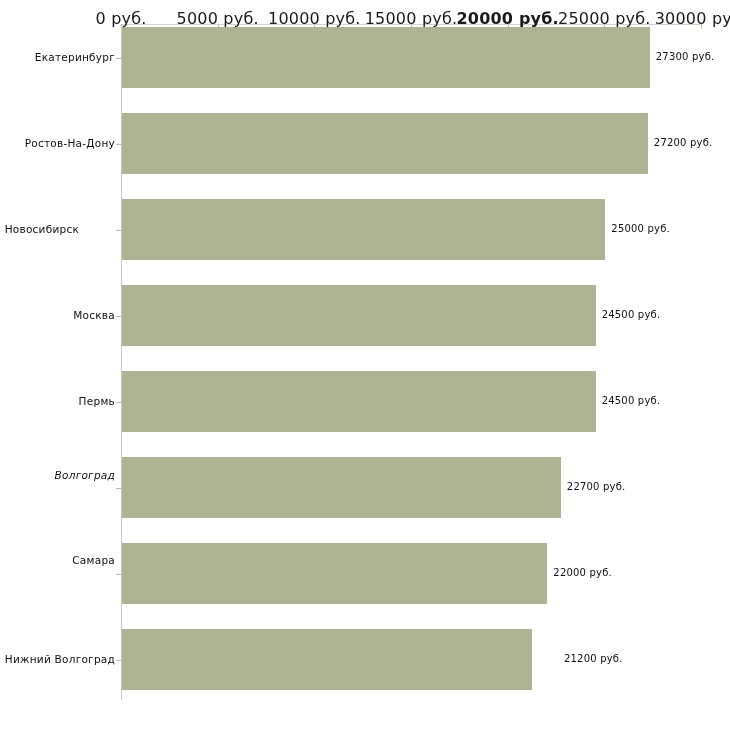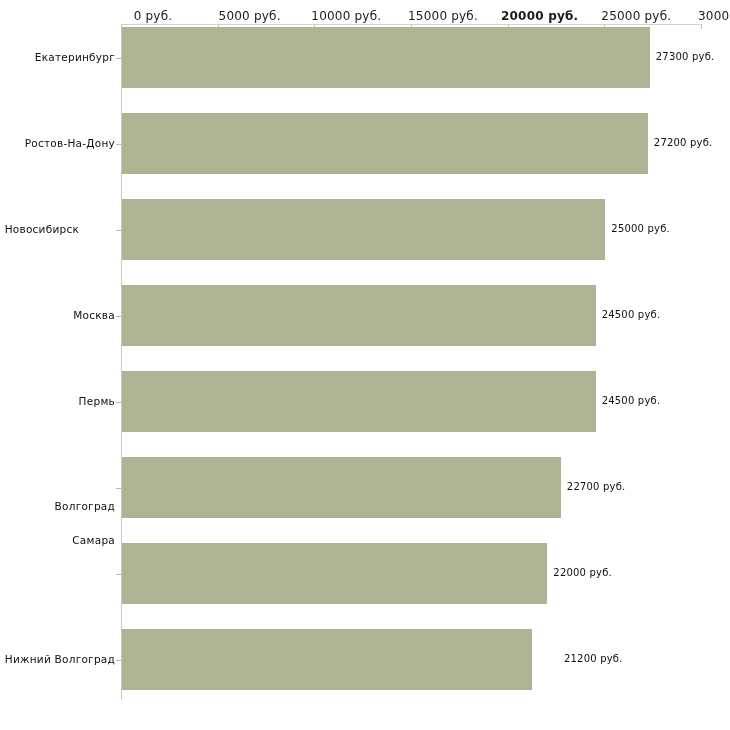--- a/index.html
+++ b/index.html
@@ -38,25 +38,24 @@
     position: absolute;
     top: 24px;
     width: 1px;
     height: 5px;
     background: #c9c0a4;
   }
   .xtick-label {
     position: absolute;
     top: 9px;
     transform: translateX(-50%);
-    font-size: 12px;
+    font-size: 16px;
     color: #1a1a1a;
     white-space: nowrap;
     letter-spacing: 0.2px;
-    margin-left: 32px;
   }
   .ytick {
     position: absolute;
     left: 116px;
     width: 5px;
     height: 1px;
     background: #b9b9b2;
   }
 
   
@@ -122,25 +121,25 @@
       <div class="bar" title="Москва: 24500 руб." style="left: 122px; top: 285px; width: 473.667px; height: 61px; background: rgb(174, 179, 148);"></div>
       <div class="ytick" style="top: 316px;"></div>
       <div class="cat-label" style="top: 308.5px; right: 615px;">Москва</div>
       <div class="val-label" style="left: 601.667px; top: 308.5px;">24500 руб.</div>
       <div class="bar" title="Пермь: 24500 руб." style="left: 122px; top: 371px; width: 473.667px; height: 61px; background: rgb(174, 179, 148);"></div>
       <div class="ytick" style="top: 402px;"></div>
       <div class="cat-label" style="top: 394.5px; right: 615px;">Пермь</div>
       <div class="val-label" style="left: 601.667px; top: 394.5px;">24500 руб.</div>
       <div class="bar" title="Волгоград: 22700 руб." style="left: 122px; top: 457px; width: 438.867px; height: 61px; background: rgb(174, 179, 148);"></div>
       <div class="ytick" style="top: 488px;"></div>
-      <div class="cat-label" style="top: 500px; right: 615px;">Волгоград</div>
+      <div class="cat-label" style="top: 469px; right: 615px; font-style: italic;">Волгоград</div>
       <div class="val-label" style="left: 566.867px; top: 480.5px;">22700 руб.</div>
       <div class="bar" title="Самара: 22000 руб." style="left: 122px; top: 543px; width: 425.333px; height: 61px; background: rgb(174, 179, 148);"></div>
       <div class="ytick" style="top: 574px;"></div>
-      <div class="cat-label" style="top: 534px; right: 615px;">Самара</div>
+      <div class="cat-label" style="top: 554px; right: 615px;">Самара</div>
       <div class="val-label" style="left: 553.333px; top: 566.5px;">22000 руб.</div>
       <div class="bar" title="Нижний Новгород: 21200 руб." style="left: 122px; top: 629px; width: 409.867px; height: 61px; background: rgb(174, 179, 148);"></div>
       <div class="ytick" style="top: 660px;"></div>
       <div class="cat-label" style="top: 652.5px; right: 615px;">Нижний Волгоград</div>
       <div class="val-label" style="left: 564px; top: 652.5px;">21200 руб.</div>
     </div>
 
 </div>
 
 </body></html>

